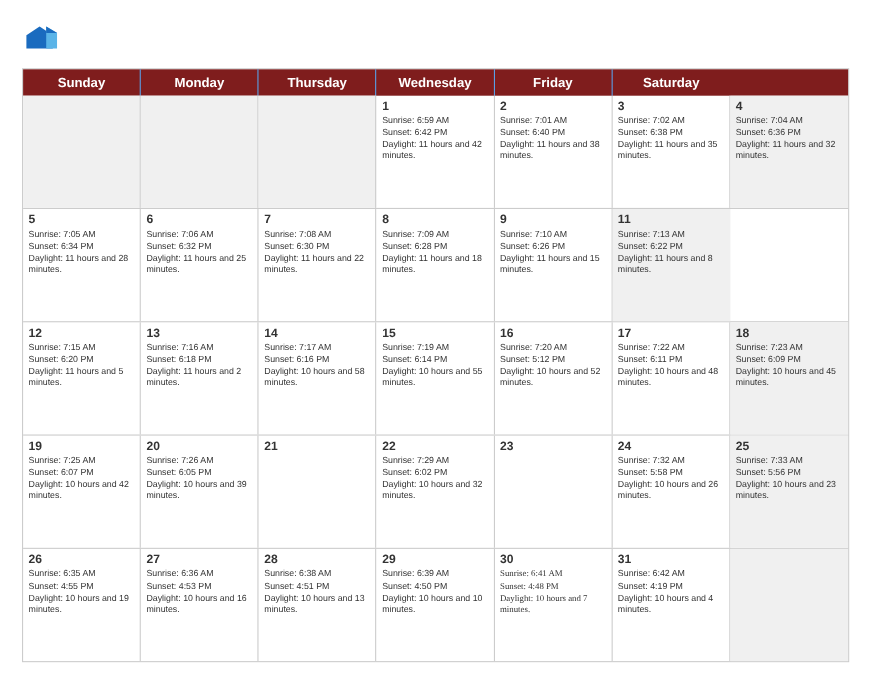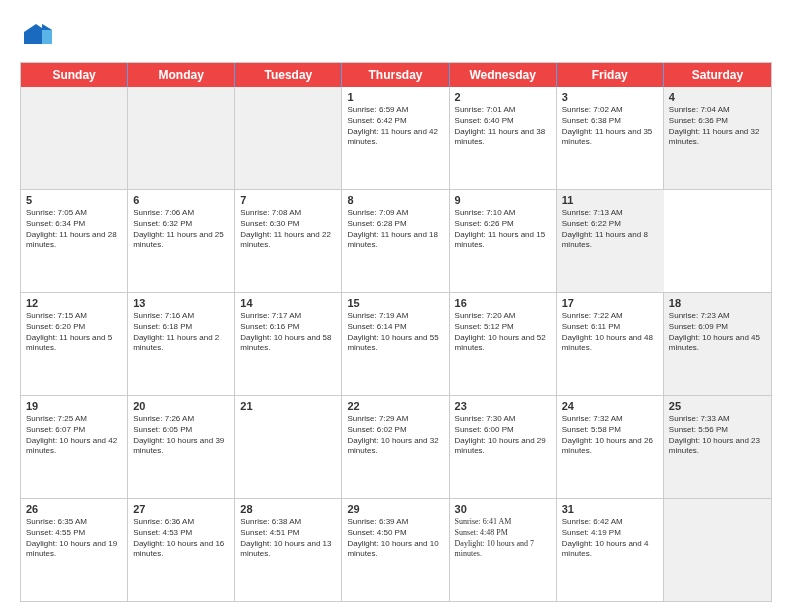--- a/index.html
+++ b/index.html
@@ -63,21 +63,21 @@
     }
     .calendar {
       flex: 1;
       display: flex;
       flex-direction: column;
       border: 1px solid #ccc;
     }
     .cal-header {
       display: grid;
       grid-template-columns: repeat(7, 1fr);
-      background: #ef4444;
+      background: #7f1d1d;
     }
     .cal-header-cell {
       color: #fff;
       font-size: 12px;
       font-weight: bold;
       text-align: center;
       padding: 5px 2px;
       border-right: 1px solid #5a9fe5;
     }
     .cal-header-cell:last-child { border-right: none; }
@@ -135,21 +135,20 @@
     <div class="title-block">
       <div class="month-title"></div>
       <div class="location"></div>
     </div>
   </div>
 
   <div class="calendar">
     <div class="cal-header" id="cal-header">
         <div class="cal-header-cell">Sunday</div>
         <div class="cal-header-cell">Monday</div>
-        <div class="cal-header-cell">Tuesday</div>
         <div class="cal-header-cell">Thursday</div>
         <div class="cal-header-cell">Wednesday</div>
         <div class="cal-header-cell">Friday</div>
         <div class="cal-header-cell">Saturday</div>
       </div>
     <div class="cal-body" id="cal-body">
         <div class="cal-row">
           <div class="cal-cell shaded empty"></div>
           <div class="cal-cell shaded empty"></div>
           <div class="cal-cell shaded empty"></div>
@@ -277,23 +276,20 @@
             <span class="day-num">21</span>
           </div>
           <div class="cal-cell">
             <span class="day-num">22</span>
             <div class="cell-text" style="white-space: pre-line;">Sunrise: 7:29 AM
 Sunset: 6:02 PM
 Daylight: 10 hours and 32 minutes.</div>
           </div>
           <div class="cal-cell">
             <span class="day-num">23</span>
-            <div class="cell-text" style="white-space: pre-line;">Sunrise: 7:30 AM
-Sunset: 6:00 PM
-Daylight: 10 hours and 29 minutes.</div>
           </div>
           <div class="cal-cell">
             <span class="day-num">24</span>
             <div class="cell-text" style="white-space: pre-line;">Sunrise: 7:32 AM
 Sunset: 5:58 PM
 Daylight: 10 hours and 26 minutes.</div>
           </div>
           <div class="cal-cell shaded">
             <span class="day-num">25</span>
             <div class="cell-text" style="white-space: pre-line;">Sunrise: 7:33 AM

